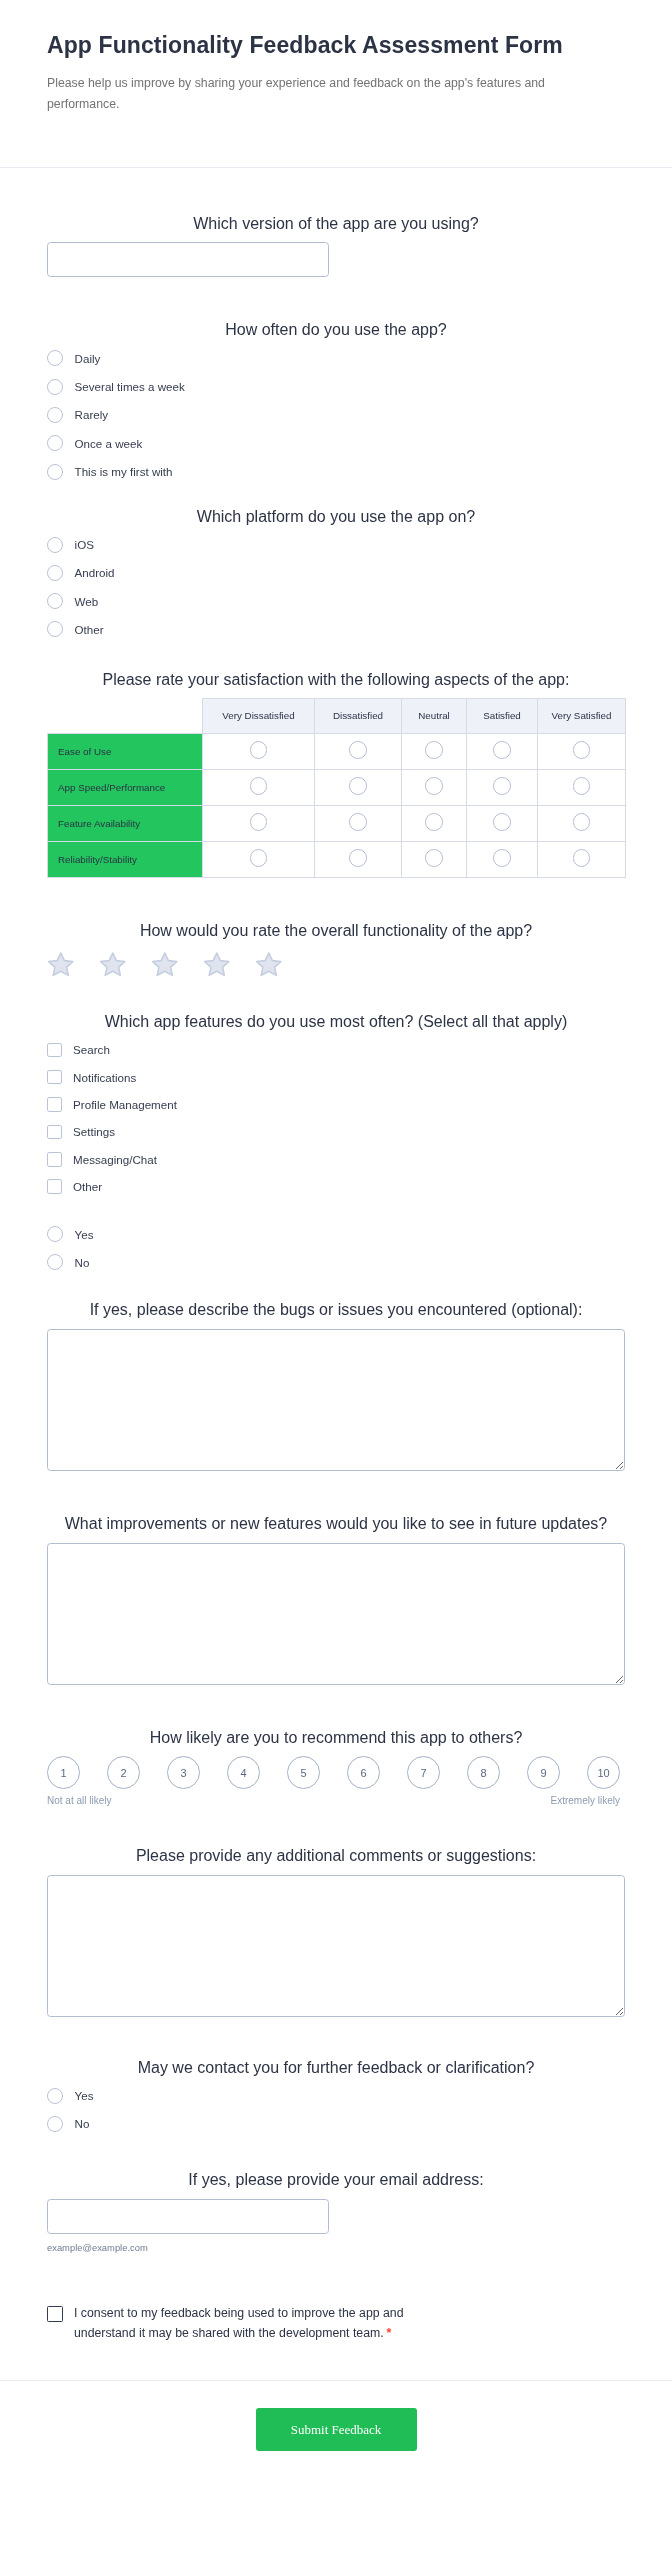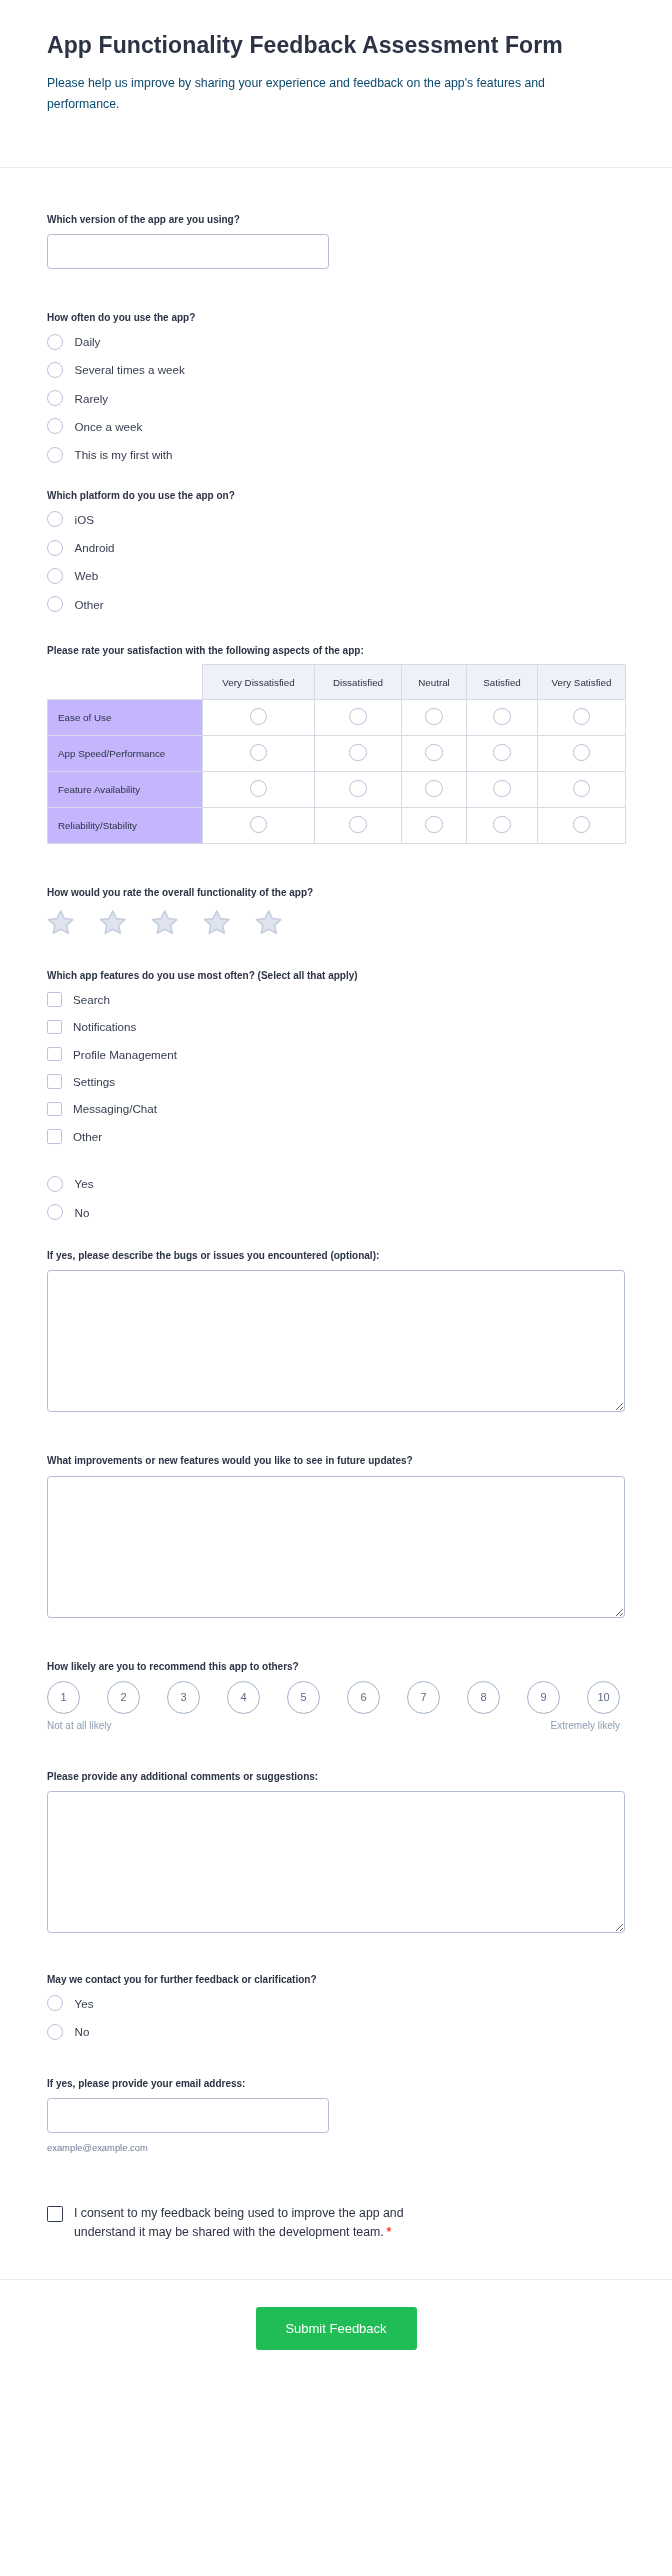--- a/index.html
+++ b/index.html
@@ -6,27 +6,27 @@
   html,body { background:#ffffff; }
   body {
     width:672px; height:2576px; overflow:hidden;
     font-family:"Liberation Sans", sans-serif;
     color:#2c3345;
   }
   .page { padding:30px 47px 0 47px; }
 
   
   .form-title { font-size:23px; font-weight:700; line-height:1.35; color:#2c3345; letter-spacing:0.1px; }
-  .form-subtitle { margin-top:11.6px; font-size:12.3px; line-height:1.75; color:#0c4a6e; max-width:535px; }
+  .form-subtitle { margin-top:11.6px; font-size:12.3px; line-height:1.75; color:#737373; max-width:535px; }
   .divider { border:none; border-top:0.7px solid #e7eaf1; margin:51px -47px 0 -47px; }
   .divider.bottom { margin-top:36px; }
 
   
   .q { }
-  .q-label { font-size:10px; font-weight:700; line-height:1.4; color:#2c3345; }
+  .q-label { font-size:16px; font-weight:400; line-height:1.4; color:#2c3345;text-align:center; }
   .text-input {
     display:block; margin-top:7.2px; width:282px; height:35px;
     border:0.7px solid #b3bdd0; border-radius:3.6px; background:#fff;
     font-family:"Liberation Sans", sans-serif; font-size:11.6px; color:#2c3345; padding:0 8.7px; outline:none;
   }
   textarea.big {
     display:block; margin-top:7.2px; width:578px; height:142px; resize:both;
     border:0.7px solid #b3bdd0; border-radius:3.6px; background:#fff;
     font-family:"Liberation Sans", sans-serif; font-size:11.6px; color:#2c3345; padding:7.2px 8.7px; outline:none;
   }
@@ -46,21 +46,21 @@
 
   
   table.matrix { border-collapse:collapse; margin-top:5.8px; width:578px; table-layout:fixed; }
   table.matrix th, table.matrix td {
     border:0.7px solid #d6dbe6; text-align:center; vertical-align:middle;
   }
   table.matrix thead th { background:#eef1f8; height:35px; font-size:9.8px; font-weight:400; color:#2c3345; padding:0 4.3px; }
   table.matrix thead th.corner { background:#fff; border:none; }
   table.matrix td { background:#fff; height:36px; }
   table.matrix td.rowlabel {
-    background:#c4b5fd; text-align:left; padding-left:10px;
+    background:#22c55e; text-align:left; padding-left:10px;
     font-size:9.8px; color:#2c3345;
   }
   .matrix-radio {
     display:inline-block; width:17.4px; height:17.4px; border:0.7px solid #b4bfd3;
     border-radius:50%; background:#fff;
   }
   col.c-label { width:155px; }
   col.c1 { width:112px; } col.c2 { width:87px; } col.c3 { width:65px; }
   col.c4 { width:71px; } col.c5 { width:88px; }
 
@@ -88,21 +88,21 @@
     background:#fff; flex:0 0 auto; margin-top:2.2px; cursor:pointer;
   }
   .consent-text { margin-left:11px; font-size:12.3px; line-height:1.6; color:#2c3345; }
   .req-star { color:#ff3b30; font-weight:700; margin-left:2.9px; }
 
   
   .submit-wrap { display:flex; justify-content:center; }
   .submit-btn {
     margin-top:27.5px; min-width:161px; height:43px; padding:0 29px;
     background:#20bd57; color:#ffffff; border:none; border-radius:2.9px;
-    font-family:Liberation Sans, sans-serif; font-size:13px; cursor:pointer;
+    font-family:Liberation Serif, serif; font-size:13px; cursor:pointer;
   }
 
   
   #q-version   { margin-top:45px; }
   #q-frequency { margin-top:42px; }
   #q-platform  { margin-top:26px; }
   #q-matrix    { margin-top:32px; }
   #q-stars     { margin-top:42px; }
   #q-features  { margin-top:33px; }
   #q-bugs      { margin-top:32px; }

